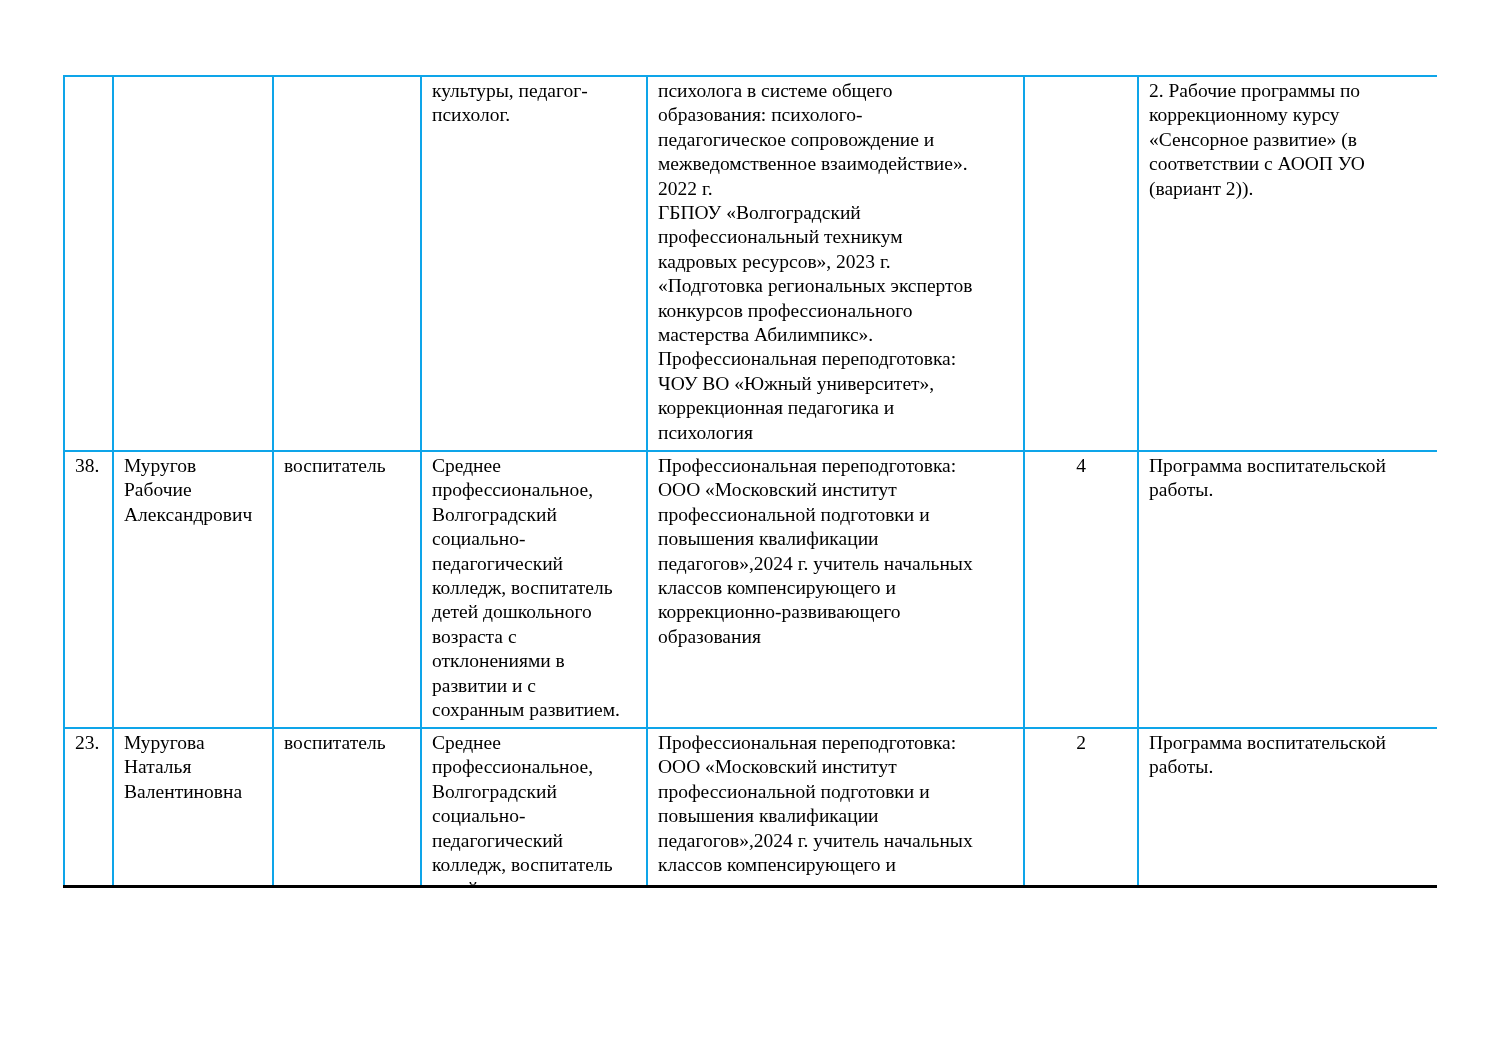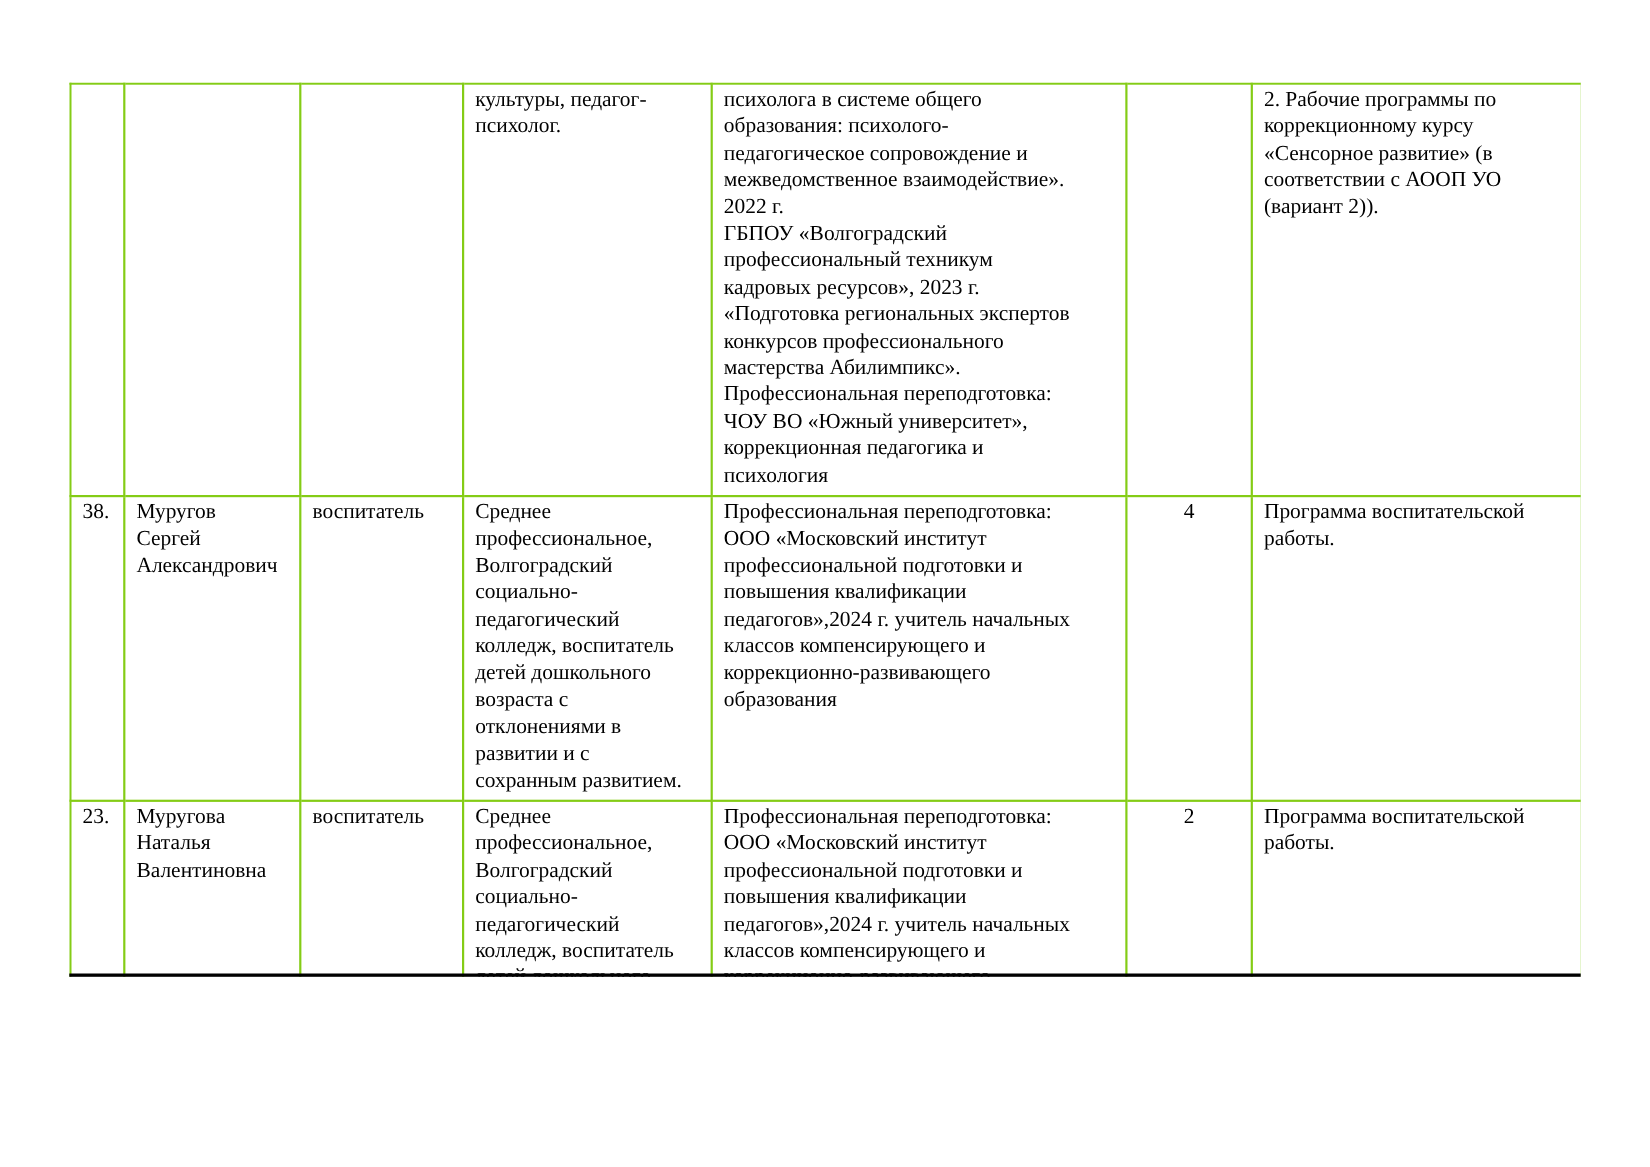--- a/index.html
+++ b/index.html
@@ -23,21 +23,21 @@
     width: 1374px;
     height: 813px;
     overflow: hidden;
   }
   table.staff {
     border-collapse: collapse;
     table-layout: fixed;
     width: 1374px;
   }
   table.staff td {
-    border: 2px solid #84cc16;
+    border: 2px solid #0ea5e9;
     vertical-align: top;
     padding: 2px 10px 0 10px;
     font-size: 19.5px;
     line-height: 24.4px;
     white-space: pre-line;
     overflow: hidden;
   }
   col.c-num   { width: 49px;  }
   col.c-name  { width: 160px; }
   col.c-pos   { width: 148px; }
@@ -102,21 +102,21 @@
           <td class="count-cell"></td>
           <td>2. Рабочие программы по
 коррекционному курсу
 «Сенсорное развитие» (в
 соответствии с АООП УО
 (вариант 2)).</td>
         </tr>
         <tr class="r1">
           <td>38.</td>
           <td>Муругов
-Сергей
+Рабочие
 Александрович</td>
           <td>воспитатель</td>
           <td>Среднее
 профессиональное,
 Волгоградский
 социально-
 педагогический
 колледж, воспитатель
 детей дошкольного
 возраста с

